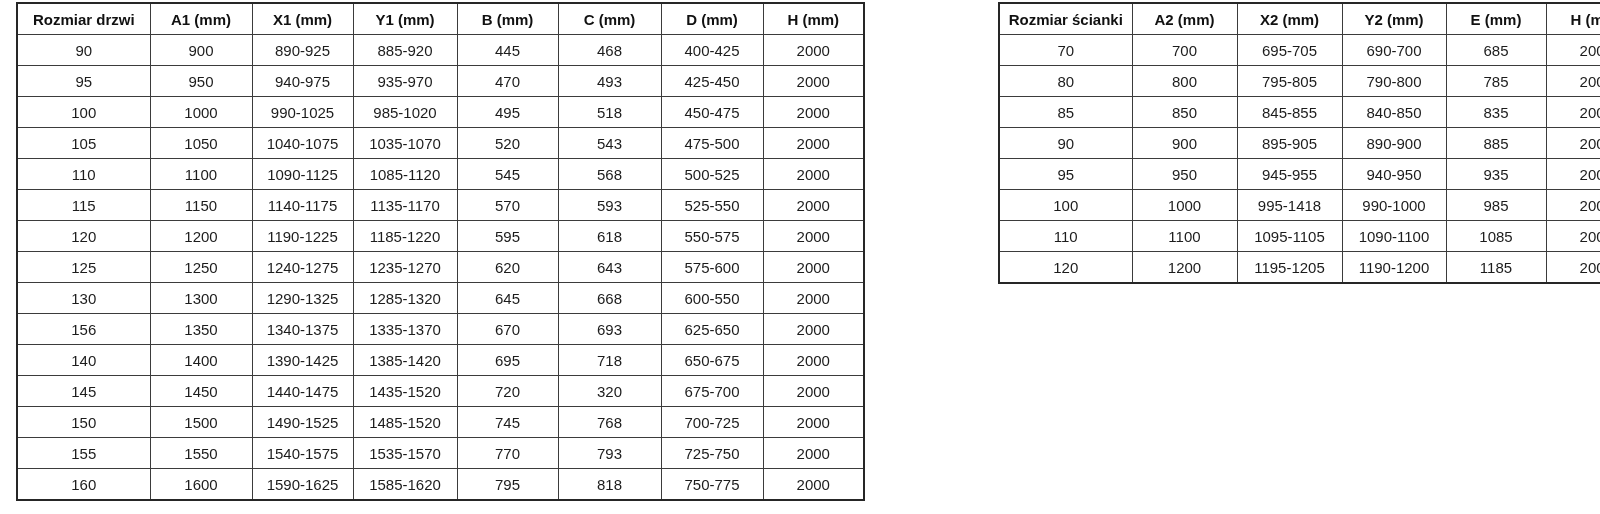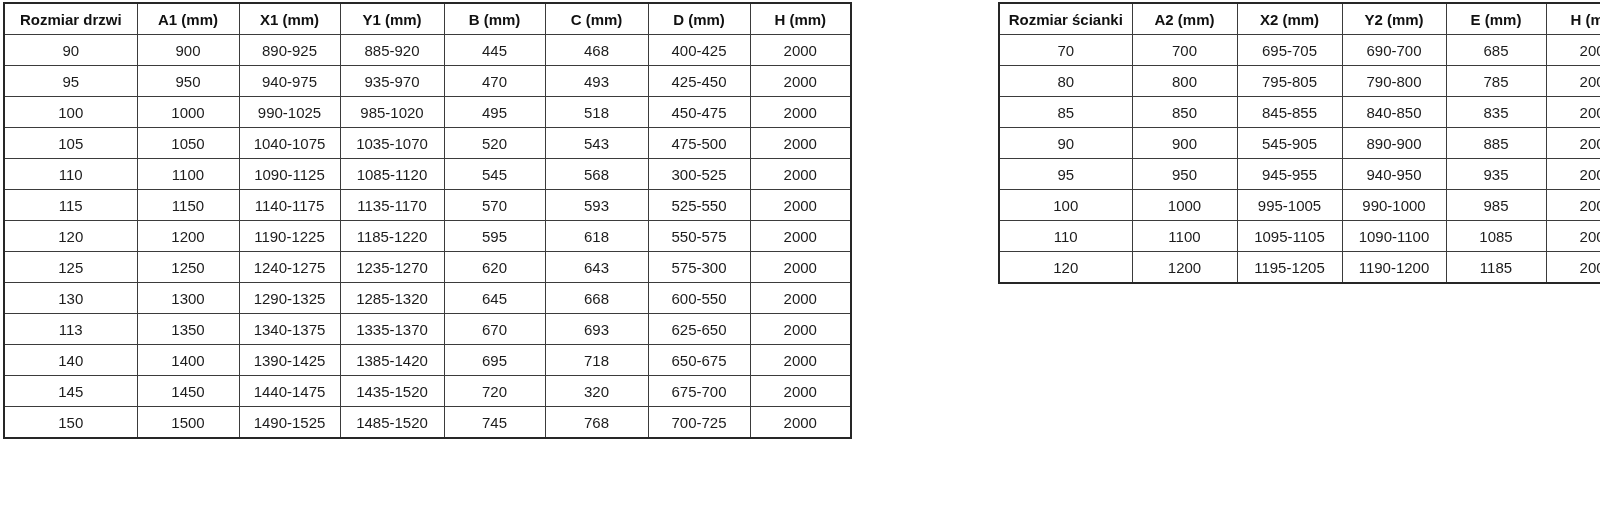--- a/index.html
+++ b/index.html
@@ -31,21 +31,21 @@
     color: #1c1c1c;
     padding: 0;
     height: 30px;
     overflow: hidden;
     white-space: nowrap;
   }
   table.spec th {
     font-weight: 700;
     color: #111111;
   }
-  #door-table { left: 3px; width: 847px; }
+  #door-table { left: 16px; width: 847px; }
   #wall-table { left: 998px; width: 648px; }
 </style>
 </head>
 <body>
 
 <div class="canvas">
 
   <table class="spec" id="door-table">
     <colgroup>
       <col style="width:133px">
@@ -110,21 +110,21 @@
           <td>475-500</td>
           <td>2000</td>
         </tr>
         <tr>
           <td>110</td>
           <td>1100</td>
           <td>1090-1125</td>
           <td>1085-1120</td>
           <td>545</td>
           <td>568</td>
-          <td>300-525</td>
+          <td>500-525</td>
           <td>2000</td>
         </tr>
         <tr>
           <td>115</td>
           <td>1150</td>
           <td>1140-1175</td>
           <td>1135-1170</td>
           <td>570</td>
           <td>593</td>
           <td>525-550</td>
@@ -140,35 +140,35 @@
           <td>550-575</td>
           <td>2000</td>
         </tr>
         <tr>
           <td>125</td>
           <td>1250</td>
           <td>1240-1275</td>
           <td>1235-1270</td>
           <td>620</td>
           <td>643</td>
-          <td>575-300</td>
+          <td>575-600</td>
           <td>2000</td>
         </tr>
         <tr>
           <td>130</td>
           <td>1300</td>
           <td>1290-1325</td>
           <td>1285-1320</td>
           <td>645</td>
           <td>668</td>
           <td>600-550</td>
           <td>2000</td>
         </tr>
         <tr>
-          <td>113</td>
+          <td>156</td>
           <td>1350</td>
           <td>1340-1375</td>
           <td>1335-1370</td>
           <td>670</td>
           <td>693</td>
           <td>625-650</td>
           <td>2000</td>
         </tr>
         <tr>
           <td>140</td>
@@ -191,20 +191,40 @@
           <td>2000</td>
         </tr>
         <tr>
           <td>150</td>
           <td>1500</td>
           <td>1490-1525</td>
           <td>1485-1520</td>
           <td>745</td>
           <td>768</td>
           <td>700-725</td>
+          <td>2000</td>
+        </tr>
+        <tr>
+          <td>155</td>
+          <td>1550</td>
+          <td>1540-1575</td>
+          <td>1535-1570</td>
+          <td>770</td>
+          <td>793</td>
+          <td>725-750</td>
+          <td>2000</td>
+        </tr>
+        <tr>
+          <td>160</td>
+          <td>1600</td>
+          <td>1590-1625</td>
+          <td>1585-1620</td>
+          <td>795</td>
+          <td>818</td>
+          <td>750-775</td>
           <td>2000</td>
         </tr>
       </tbody>
   </table>
 
   <table class="spec" id="wall-table">
     <colgroup>
       <col style="width:133px">
         <col style="width:105px">
         <col style="width:105px">
@@ -243,37 +263,37 @@
           <td>85</td>
           <td>850</td>
           <td>845-855</td>
           <td>840-850</td>
           <td>835</td>
           <td>2000</td>
         </tr>
         <tr>
           <td>90</td>
           <td>900</td>
-          <td>545-905</td>
+          <td>895-905</td>
           <td>890-900</td>
           <td>885</td>
           <td>2000</td>
         </tr>
         <tr>
           <td>95</td>
           <td>950</td>
           <td>945-955</td>
           <td>940-950</td>
           <td>935</td>
           <td>2000</td>
         </tr>
         <tr>
           <td>100</td>
           <td>1000</td>
-          <td>995-1005</td>
+          <td>995-1418</td>
           <td>990-1000</td>
           <td>985</td>
           <td>2000</td>
         </tr>
         <tr>
           <td>110</td>
           <td>1100</td>
           <td>1095-1105</td>
           <td>1090-1100</td>
           <td>1085</td>

